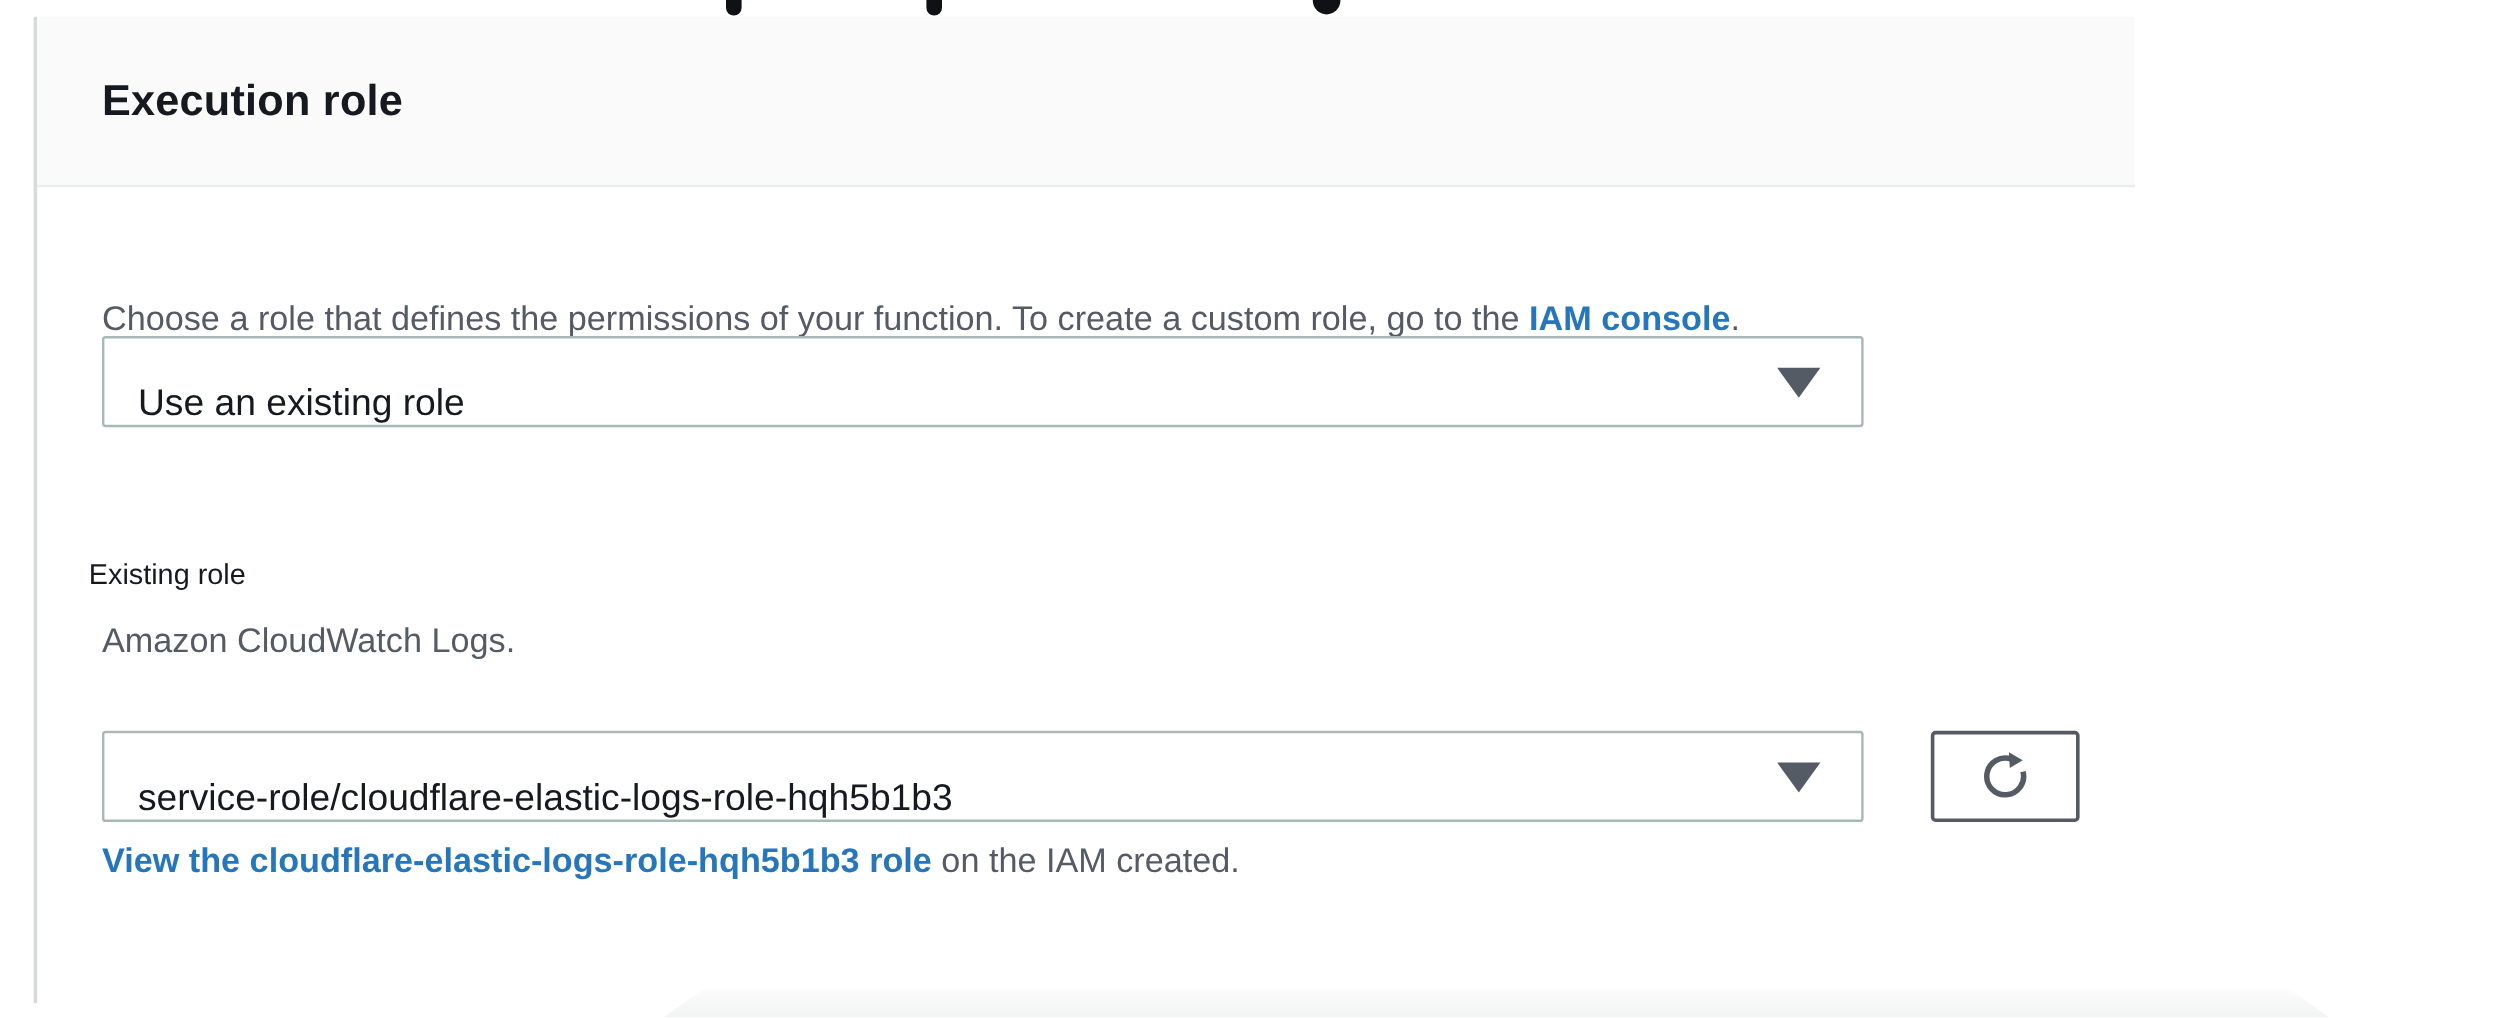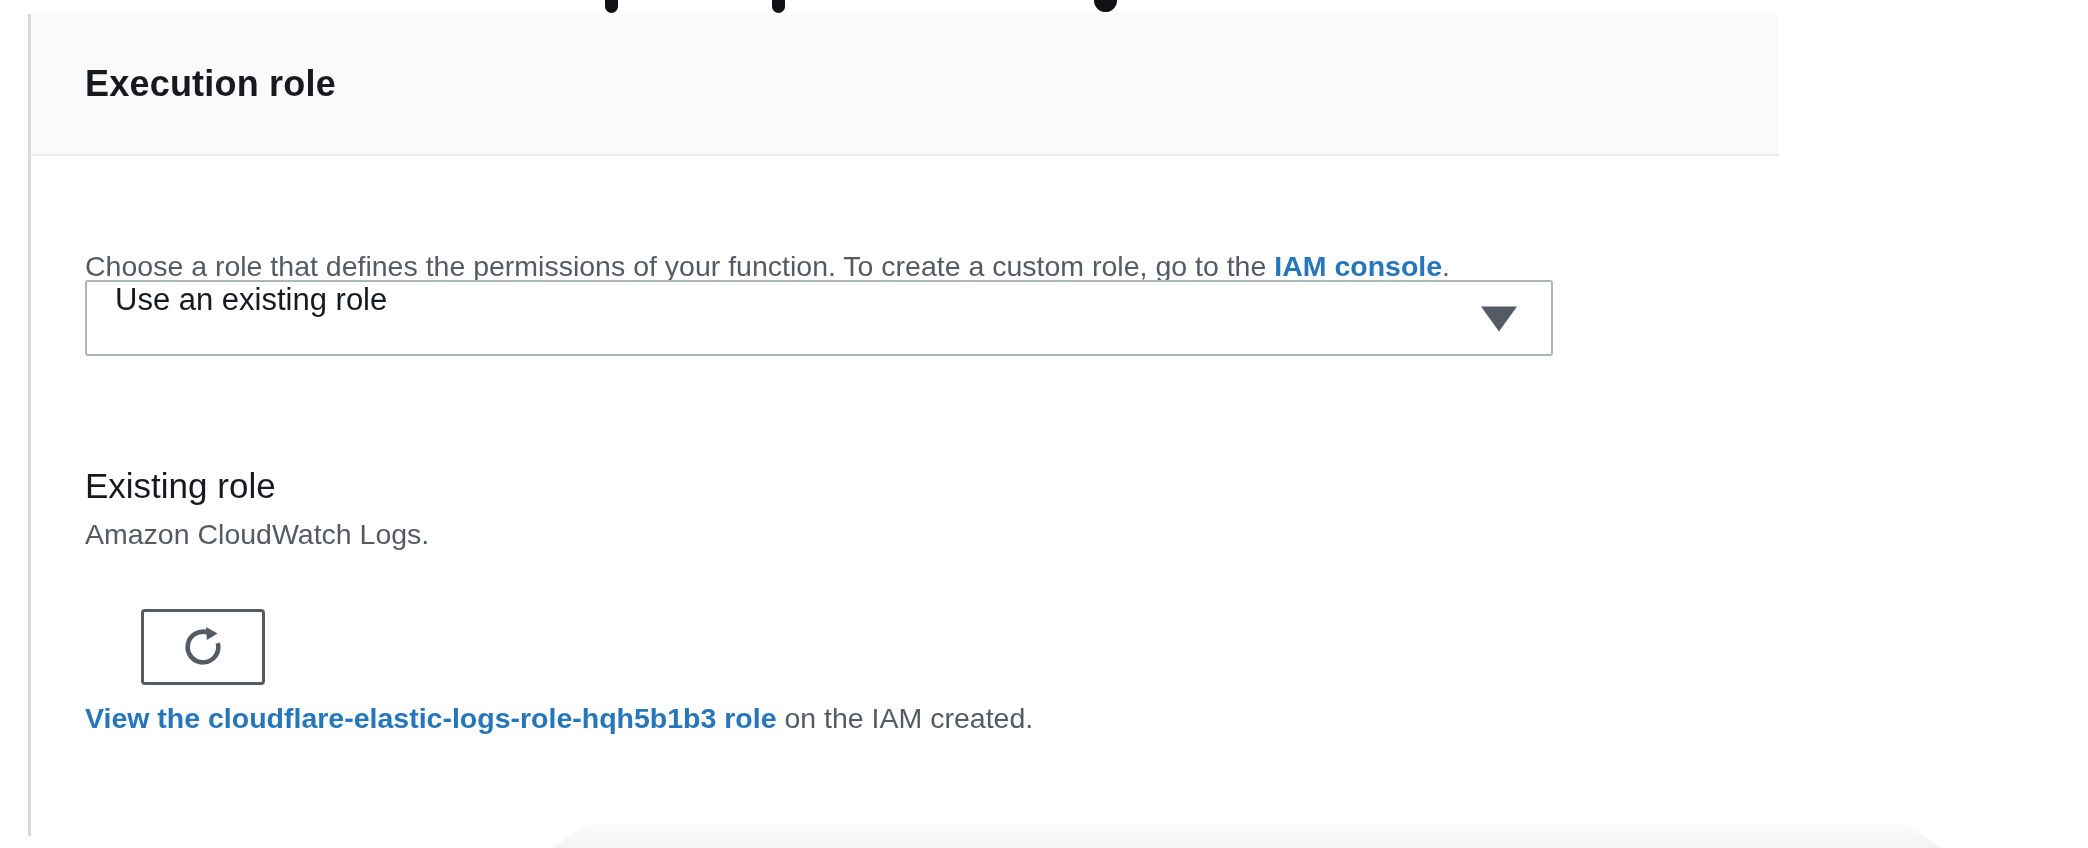--- a/index.html
+++ b/index.html
@@ -20,28 +20,28 @@
                  background:#fafafa; border-bottom:2px solid #eaeded;
                  display:flex; align-items:center; padding-left:54px; }
   .card-title { font-size:36px; font-weight:700; color:#16191f; letter-spacing:.2px; }
 
   .intro { position:absolute; left:54px; top:216px; font-size:28.5px; color:#545b64;
            white-space:nowrap;margin-top:20px; }
   .link { color:#2676bc; font-weight:700; text-decoration:none; cursor:pointer; }
 
   .select { position:absolute; left:54px; width:1468px; height:76px;
             background:#fff; border:2px solid #aab7b8; border-radius:3px;
-            display:flex; align-items:flex-start; padding:0 70px 0 28px; cursor:pointer; }
+            display:flex; align-items:flex-end; padding:0 70px 0 28px; cursor:pointer; }
   .select-1 { top:266px; }
   .select-value { font-size:31px; color:#16191f; white-space:nowrap; overflow:hidden; }
   .caret { position:absolute; right:34px; top:50%; transform:translateY(-46%);
            width:0; height:0; border-left:18px solid transparent;
            border-right:18px solid transparent; border-top:25px solid #545b64; }
 
-  .field-label { position:absolute; left:54px; top:452px; font-size:35px; color:#16191f; }
+  .field-label { position:absolute; left:43px; top:452px; font-size:24px; color:#16191f; }
   .field-desc  { position:absolute; left:54px; top:502px; font-size:28.5px;
                  line-height:37px; color:#545b64; white-space:nowrap; }
 
   .row2 { position:absolute; left:54px; top:595px; display:flex; align-items:stretch; }
   .select-2 { position:relative; left:0; top:0; }
   .refresh-btn { margin-left:56px; width:124px; height:76px; background:#fff;
                  border:3px solid #545b64; border-radius:4px; display:flex;
                  align-items:center; justify-content:center; cursor:pointer; }
 
   .view-line { position:absolute; left:54px; top:688px; font-size:28.5px;
@@ -74,20 +74,24 @@
     <span class="caret"></span>
   </div>
 
   <div class="field-label">Existing role</div>
 
   <div class="field-desc">
     <div>Amazon CloudWatch Logs.</div>
   </div>
 
   <div class="row2">
+    <div class="select select-2">
+      <span class="select-value">service-role/cloudflare-elastic-logs-role-hqh5b1b3</span>
+      <span class="caret"></span>
+    </div>
     <button class="refresh-btn">
       <svg width="46" height="46" viewBox="0 0 24 24">
         <path d="M19.73 9.93 A 8 8 0 1 1 14.74 4.48" fill="none" stroke="#545b64" stroke-width="2.4"></path>
         <path d="M13.6 1.5 L19.6 5.0 L14.0 8.4 Z" fill="#545b64"></path>
       </svg>
     </button>
   </div>
 
   <p class="view-line"><a class="link">View the cloudflare-elastic-logs-role-hqh5b1b3 role</a><span> on the IAM created.</span></p>
 

